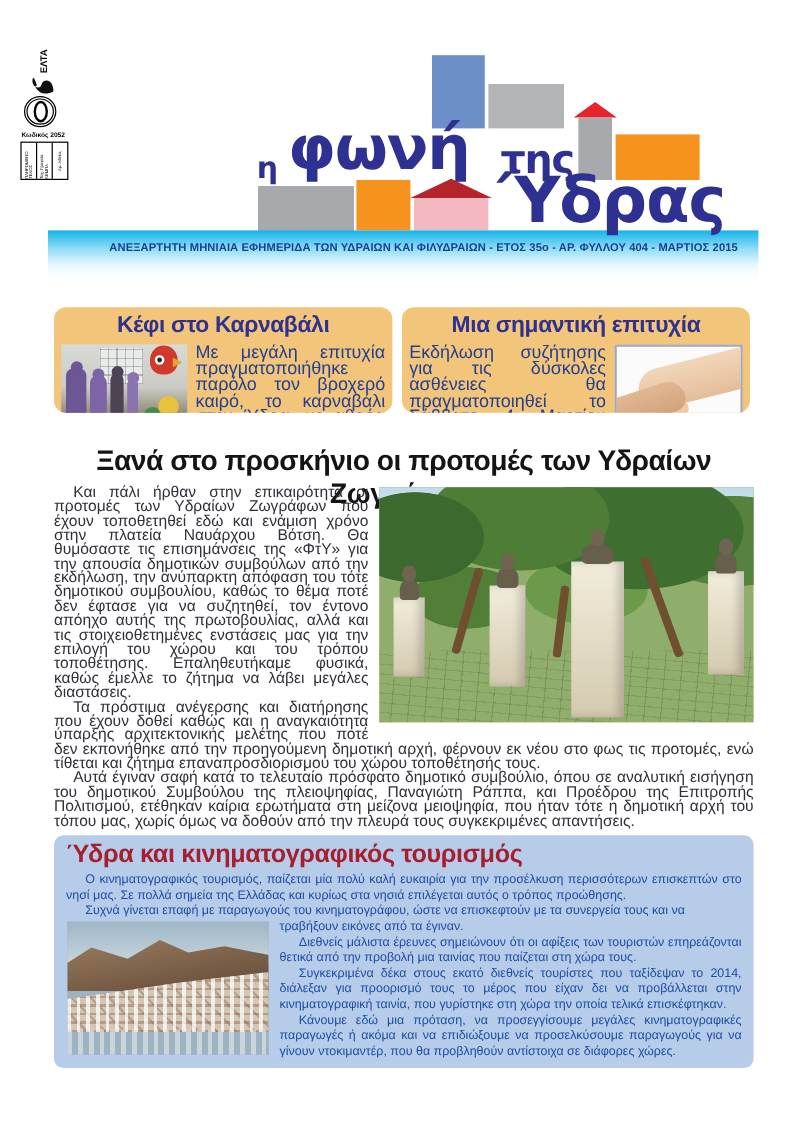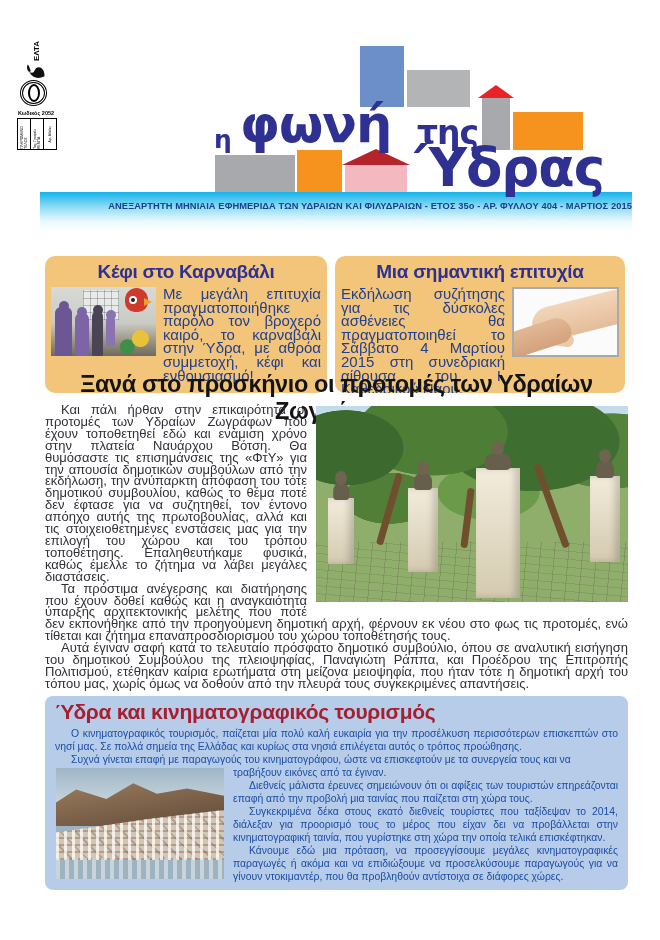--- a/index.html
+++ b/index.html
@@ -30,25 +30,25 @@
   .roof{position:absolute;width:0;height:0;}
   .mh-text{position:absolute;color:#2e3192;font-family:"DejaVu Sans",sans-serif;
            font-weight:bold;z-index:3;line-height:1;letter-spacing:-1px;}
   .mh-eta{left:214px;top:127px;font-size:25px;}
   .mh-foni{left:240px;top:99px;font-size:51px;}
   .mh-tis{left:417px;top:116px;font-size:33px;}
   .mh-ydras{left:415px;top:141px;font-size:53px;}
 
   .band{position:absolute;left:40px;top:192px;width:592px;height:40px;z-index:1;
         background:linear-gradient(180deg,#14b3ea 0%,#8fdcf6 38%,#e8f8fe 72%,#ffffff 100%);}
-  .band-sub{padding-top:9px;text-align:right;font-size:9.3px;font-weight:bold;
+  .band-sub{padding-top:9px;text-align:center;font-size:9.3px;font-weight:bold;
             color:#17418f;letter-spacing:0.1px;margin-left:34px;}
 
   
-  .tanbox{position:absolute;top:256px;height:137px;background:#f2c57b;border-radius:10px;
+  .tanbox{position:absolute;top:256px;height:88px;background:#f2c57b;border-radius:10px;
           box-sizing:border-box;overflow:hidden;}
   .tanbox.left{left:45px;width:282px;}
   .tanbox.right{left:335px;width:290px;}
   .box-title{margin-top:5px;text-align:center;font-size:19px;font-weight:bold;color:#2e3192;
              letter-spacing:-0.3px;}
   .box-row{display:flex;gap:7px;padding:4px 6px 0 6px;}
   .box-text{margin:0;font-size:15px;line-height:13.6px;color:#23408f;text-align:justify;flex:1;}
 
   
   .carnival{position:relative;width:105px;height:69px;flex:none;overflow:hidden;
@@ -261,20 +261,20 @@
       <p class="ind">Ο κινηματογραφικός τουρισμός, παίζεται μία πολύ καλή ευκαιρία για την προσέλκυση περισσότερων επισκεπτών στο νησί μας. Σε πολλά σημεία της Ελλάδας και κυρίως στα νησιά επιλέγεται αυτός ο τρόπος προώθησης.</p>
       <p class="ind">Συχνά γίνεται επαφή με παραγωγούς του κινηματογράφου, ώστε να επισκεφτούν με τα συνεργεία τους και να</p>
       <div>
         <div class="hydra">
           <div class="hy-sky"></div>
           <div class="hy-mtn"></div>
           <div class="hy-town"></div>
           <div class="hy-harbor"></div>
         </div>
         <p>τραβήξουν εικόνες από τα έγιναν.</p>
-        <p class="ind">Διεθνείς μάλιστα έρευνες σημειώνουν ότι οι αφίξεις των τουριστών επηρεάζονται επαφή από την προβολή μια ταινίας που παίζεται στη χώρα τους.</p>
+        <p class="ind">Διεθνείς μάλιστα έρευνες σημειώνουν ότι οι αφίξεις των τουριστών επηρεάζονται θετικά από την προβολή μια ταινίας που παίζεται στη χώρα τους.</p>
         <p class="ind">Συγκεκριμένα δέκα στους εκατό διεθνείς τουρίστες που ταξίδεψαν το 2014, διάλεξαν για  προορισμό τους το μέρος που είχαν δει να προβάλλεται στην κινηματογραφική ταινία, που γυρίστηκε στη χώρα την οποία τελικά επισκέφτηκαν.</p>
         <p class="ind">Κάνουμε εδώ μια πρόταση, να προσεγγίσουμε μεγάλες κινηματογραφικές παραγωγές ή ακόμα και να επιδιώξουμε να προσελκύσουμε παραγωγούς για να γίνουν ντοκιμαντέρ, που θα προβληθούν αντίστοιχα σε διάφορες χώρες.</p>
       </div>
     </div>
   </div>
 
 </div>
 
 </body></html>

